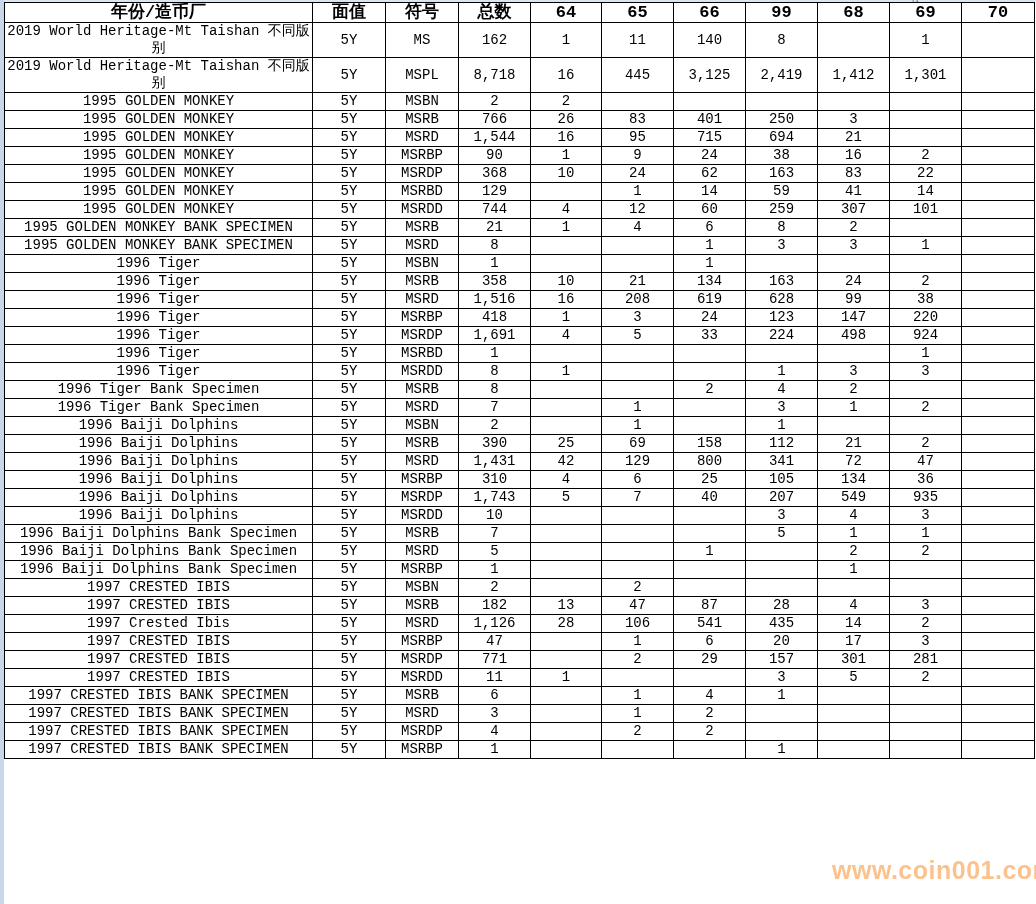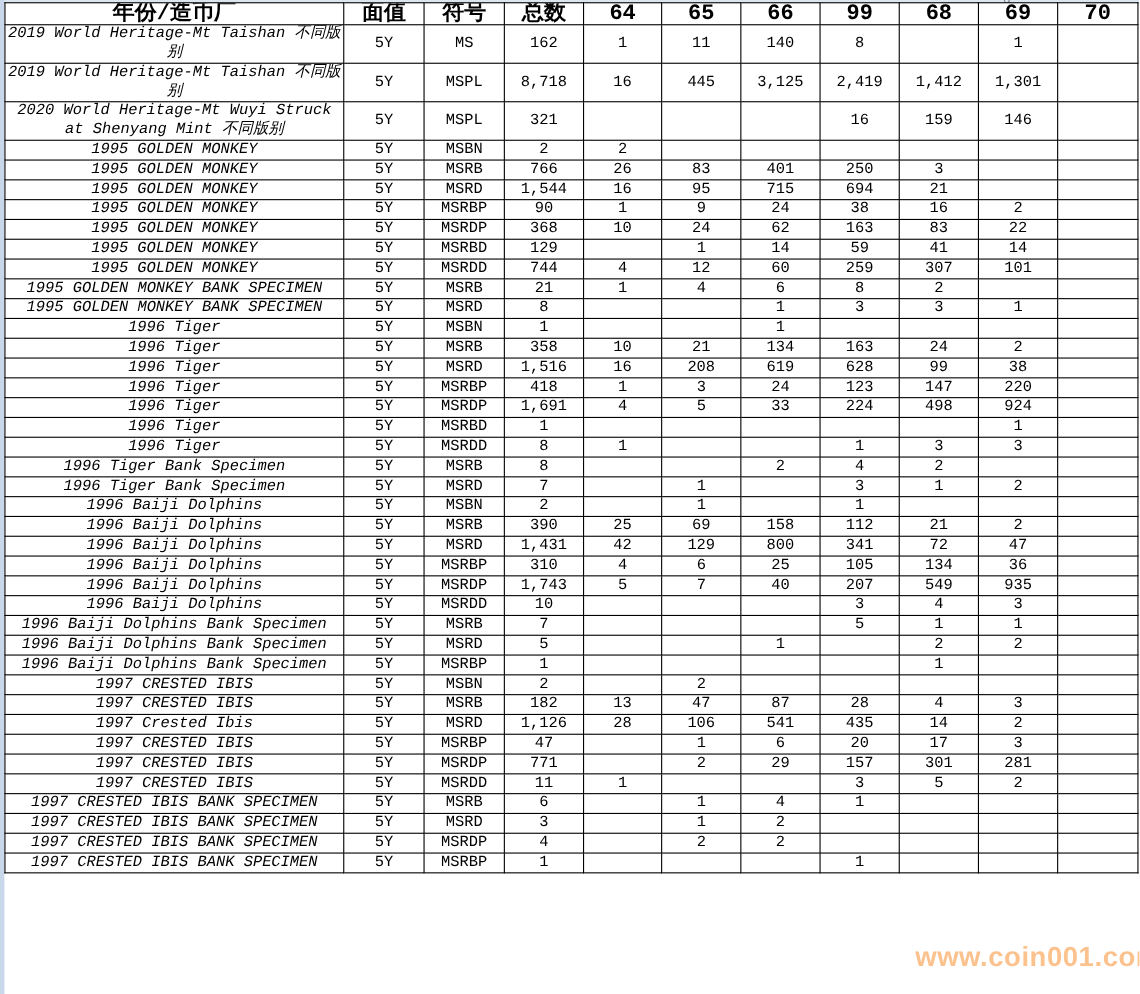--- a/index.html
+++ b/index.html
@@ -35,26 +35,26 @@
     padding:0;
     font-size:14px;
     line-height:17px;
     height:17px;
     overflow:hidden;
     white-space:normal;
     color:#000000;
   }
   .pop-table thead th {
     font-weight:bold;
-    font-size:20px;
+    font-size:17px;
     height:19px;
     line-height:19px;
     font-family:"Liberation Mono","DejaVu Sans Mono",monospace;
   }
-  .pop-table td.name-cell { padding:0 2px;font-style:italic; }
+  .pop-table td.name-cell { padding:0 2px; }
   .pop-table tr.tall td { height:35px; }
   .watermark {
     position:absolute;
     left:832px; top:856px;
     font-family:"Liberation Sans","DejaVu Sans",sans-serif;
     font-weight:bold;
     font-size:25px;
     letter-spacing:0.5px;
     color:#fbbd85;
     opacity:0.92;
@@ -127,33 +127,20 @@
           <td>MSPL</td>
           <td>8,718</td>
           <td>16</td>
           <td>445</td>
           <td>3,125</td>
           <td>2,419</td>
           <td>1,412</td>
           <td>1,301</td>
           <td></td>
         </tr>
-        <tr class="tall">
-          <td class="name-cell">2020 World Heritage-Mt Wuyi Struck at Shenyang Mint 不同版别</td>
-          <td>5Y</td>
-          <td>MSPL</td>
-          <td>321</td>
-          <td></td>
-          <td></td>
-          <td></td>
-          <td>16</td>
-          <td>159</td>
-          <td>146</td>
-          <td></td>
-        </tr>
         <tr>
           <td class="name-cell">1995 GOLDEN MONKEY</td>
           <td>5Y</td>
           <td>MSBN</td>
           <td>2</td>
           <td>2</td>
           <td></td>
           <td></td>
           <td></td>
           <td></td>

